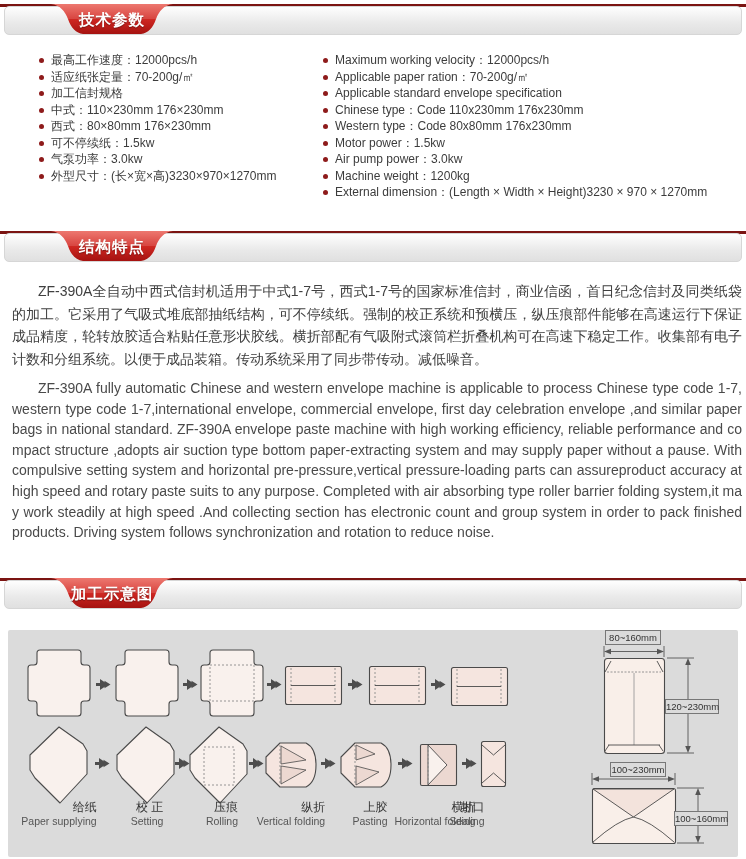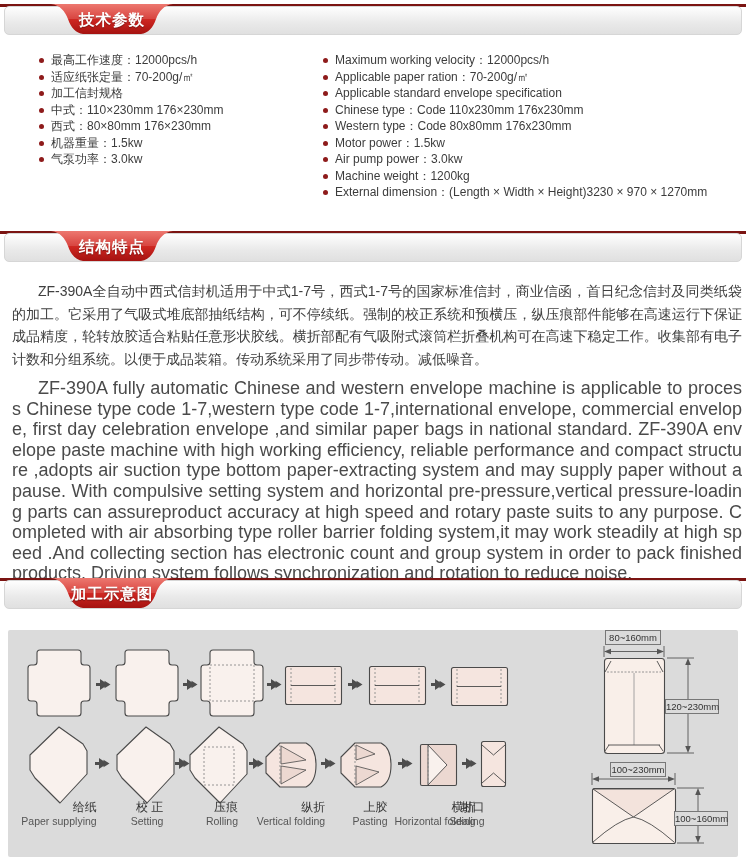--- a/index.html
+++ b/index.html
@@ -23,21 +23,21 @@
   .spec-col.cn{left:38px;width:280px;}
   .spec-col.en{left:322px;width:420px;}
   .spec-col li{position:relative;padding-left:13px;font-size:12px;line-height:16.5px;
     color:#3c3c3c;white-space:nowrap;}
   .bullet{position:absolute;left:1px;top:6px;width:5px;height:5px;border-radius:50%;
     background:#8e1b1b;}
 
   
   .para{position:absolute;left:8px;width:730px;margin:4px;text-align:justify;}
   .para.cnp{top:276px;font-size:14px;line-height:22.7px;color:#404040;text-indent:26px;}
-  .para.enp{top:374px;font-size:18px;line-height:20.6px;color:#4a4a4a;text-indent:26px;
+  .para.enp{top:374px;font-size:14px;line-height:20.6px;color:#4a4a4a;text-indent:26px;
     word-break:break-all;}
 
   
   .diagram{position:absolute;left:8px;top:630px;width:730px;height:227px;
     background:#dbdbdb;border-radius:2px;}
   .diagram svg{position:absolute;left:0;top:0;}
   .step{position:absolute;top:170px;transform:translateX(-50%);text-align:right;}
   .step .cn{display:block;font-size:12px;color:#333333;line-height:15px;}
   .step .en{display:block;font-size:10.5px;color:#555555;line-height:13px;}
   .dim{position:absolute;box-sizing:border-box;height:15px;border:1px solid #777777;
@@ -66,22 +66,23 @@
       <span class="label">技术参数</span>
     </div>
   </div>
 
   <ul class="spec-col cn">
     <li><span class="bullet"></span><span>最高工作速度：12000pcs/h</span></li>
     <li><span class="bullet"></span><span>适应纸张定量：70-200g/㎡</span></li>
     <li><span class="bullet"></span><span>加工信封规格</span></li>
     <li><span class="bullet"></span><span>中式：110×230mm  176×230mm</span></li>
     <li><span class="bullet"></span><span>西式：80×80mm  176×230mm</span></li>
-    <li><span class="bullet"></span><span>机器重量：1.5kw</span></li>
+    <li><span class="bullet"></span><span>可不停续纸：1.5kw</span></li>
     <li><span class="bullet"></span><span>气泵功率：3.0kw</span></li>
+    <li><span class="bullet"></span><span>外型尺寸：(长×宽×高)3230×970×1270mm</span></li>
   </ul>
 
   <ul class="spec-col en">
     <li><span class="bullet"></span><span>Maximum working velocity：12000pcs/h</span></li>
     <li><span class="bullet"></span><span>Applicable paper ration：70-200g/㎡</span></li>
     <li><span class="bullet"></span><span>Applicable standard envelope specification</span></li>
     <li><span class="bullet"></span><span>Chinese type：Code 110x230mm  176x230mm</span></li>
     <li><span class="bullet"></span><span>Western type：Code 80x80mm  176x230mm</span></li>
     <li><span class="bullet"></span><span>Motor power：1.5kw</span></li>
     <li><span class="bullet"></span><span>Air pump power：3.0kw</span></li>

